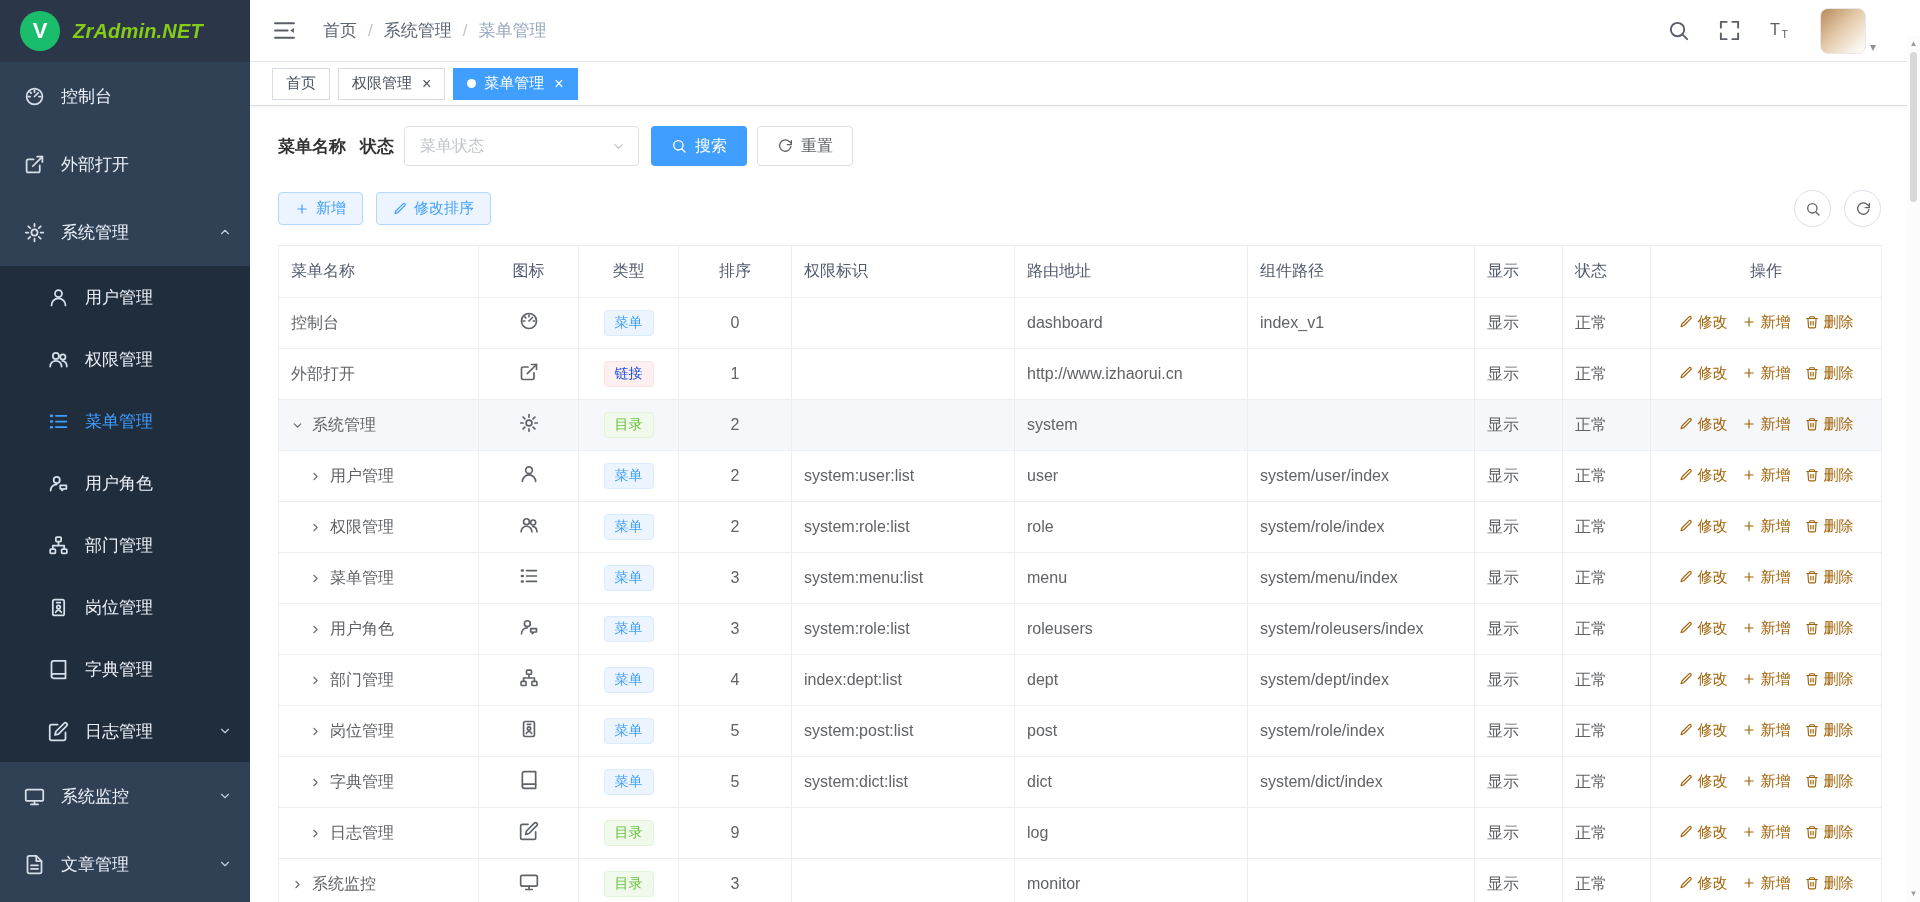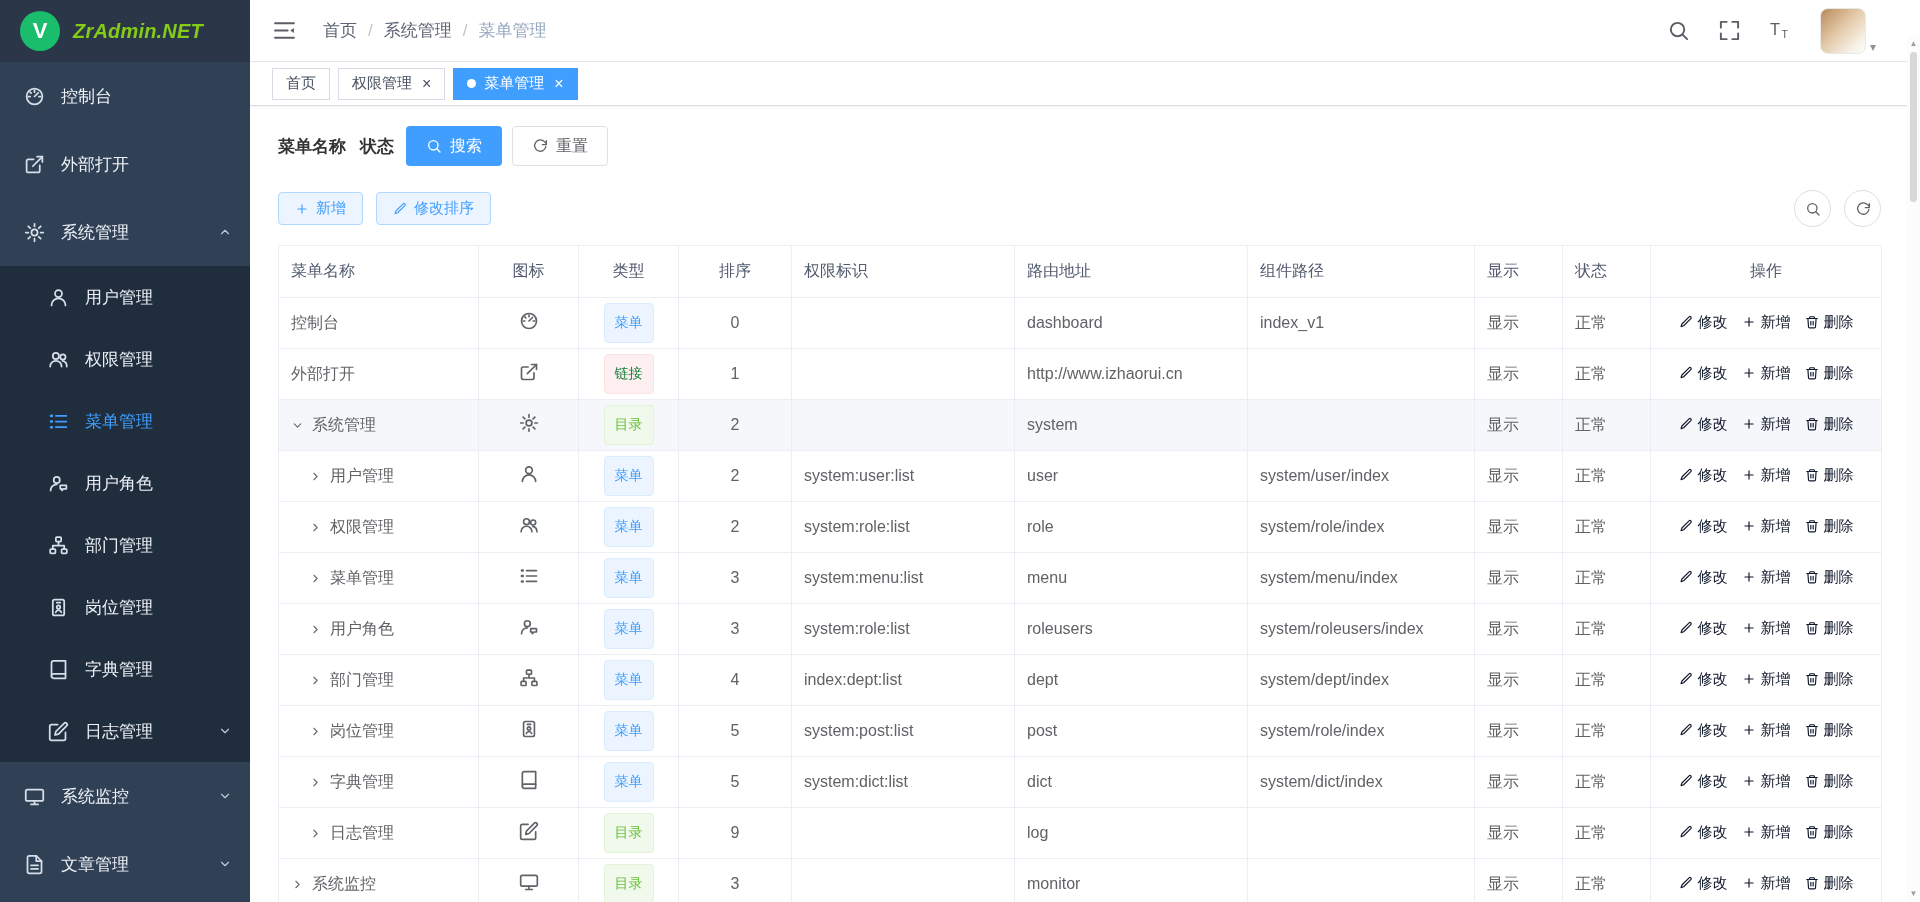--- a/index.html
+++ b/index.html
@@ -74,25 +74,25 @@
   table { border-collapse: collapse; width: 1603px; table-layout: fixed; font-size: 16px; color: #606266; background: #fff; }
   th, td { border: 1px solid #ebeef5; height: 52px; padding: 0 12px; font-weight: 400; overflow: hidden; white-space: nowrap; }
   td { height: 51px; }
   th { color: #515a6e; }
   .al { text-align: left; }
   .ac { text-align: center; }
   tr.highlight td { background: #f5f7fa; }
   .name-cell { display: flex; align-items: center; }
   .tree-caret { width: 13px; height: 13px; color: #636a71; margin-right: 8px; cursor: pointer; flex: none; }
   .cell-icon { width: 20px; height: 20px; color: #5f6368; }
-  .tag { display: inline-flex; align-items: center; height: 40px; padding: 0 10px; border-radius: 4px; font-size: 14px; border: 1px solid; }
+  .tag { display: inline-flex; align-items: center; height: 26px; padding: 0 10px; border-radius: 4px; font-size: 14px; border: 1px solid; }
   .tag-primary { color: #409eff; background: #ecf5ff; border-color: #d9ecff; }
-  .tag-danger  { color: #15803d; background: #fef0f0; border-color: #fde2e2; }
+  .tag-danger  { color: #1d4ed8; background: #fef0f0; border-color: #fde2e2; }
   .tag-success { color: #67c23a; background: #f0f9eb; border-color: #e1f3d8; }
-  .op { color: #0f172a; display: inline-flex; align-items: center; gap: 5px; font-size: 15px; cursor: pointer; margin: 0 7px; white-space: nowrap; }
+  .op { color: #a16207; display: inline-flex; align-items: center; gap: 5px; font-size: 15px; cursor: pointer; margin: 0 7px; white-space: nowrap; }
   .op .icon { width: 14px; height: 14px; }
 
   
   .scrollbar { position: fixed; top: 36px; right: 0; width: 13px; height: 866px; display: flex; flex-direction: column; align-items: center; justify-content: space-between; padding: 3px 0; background: #fcfcfc; }
   .sb-arrow { color: #9d9d9d; font-size: 8px; line-height: 10px; }
   .sb-thumb { position: absolute; top: 16px; left: 3px; width: 7px; height: 150px; background: #d8d8d8; border-radius: 4px; }
 </style>
 </head>
 <body>
 
@@ -306,20 +306,28 @@
         <span>菜单管理</span>
         <span class="tab-close">×</span>
       </div>
     </div>
 
   <div class="content">
 
     <div class="filter-row">
       <span class="filter-label">菜单名称</span>
       <span class="filter-label status">状态</span>
+      <div class="select">
+        <span>菜单状态</span>
+        <span class="sel-caret icon">
+            <svg viewBox="0 0 24 24" fill="none" stroke="currentColor" stroke-width="2" stroke-linecap="round" stroke-linejoin="round">
+              <path d="M6 9l6 6 6-6"></path>
+            </svg>
+          </span>
+      </div>
       <button class="btn btn-primary">
         <span class="btn-icon icon">
             <svg viewBox="0 0 24 24" fill="none" stroke="currentColor" stroke-width="2" stroke-linecap="round" stroke-linejoin="round">
               <circle cx="11" cy="11" r="7"></circle>
               <path d="M16.5 16.5 21 21"></path>
             </svg>
           </span>
         <span>搜索</span>
       </button>
       <button class="btn btn-default">

